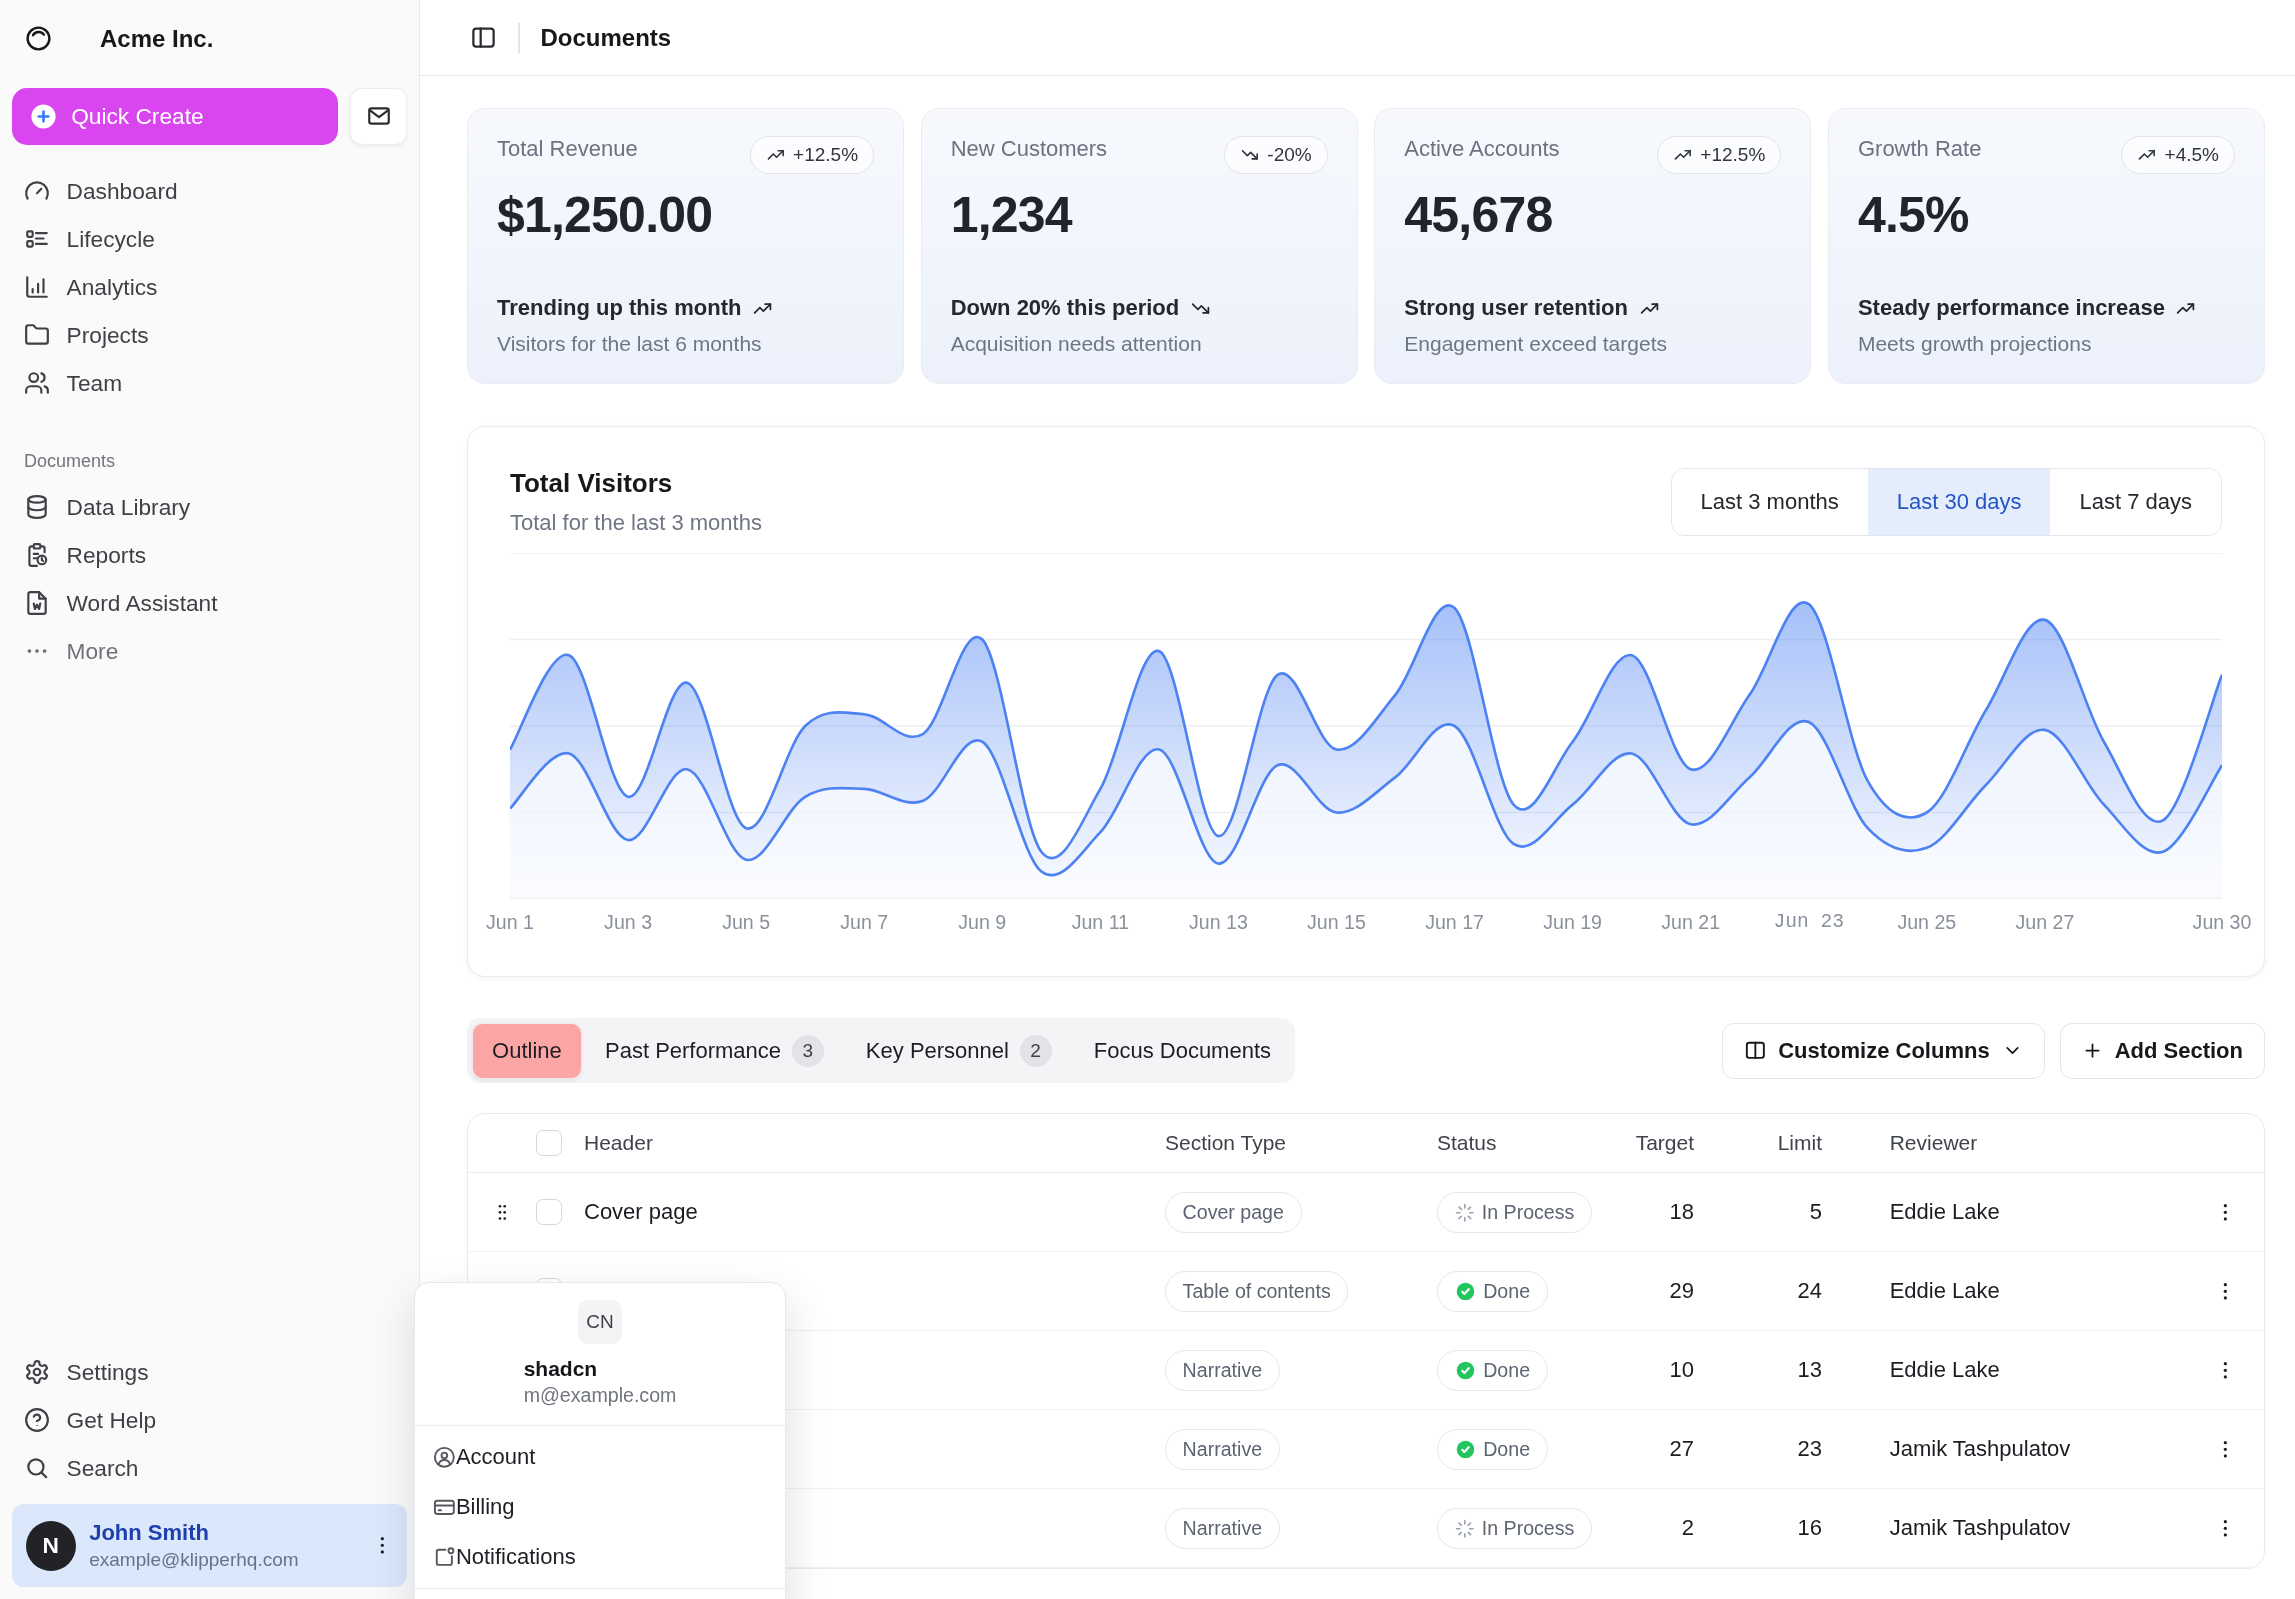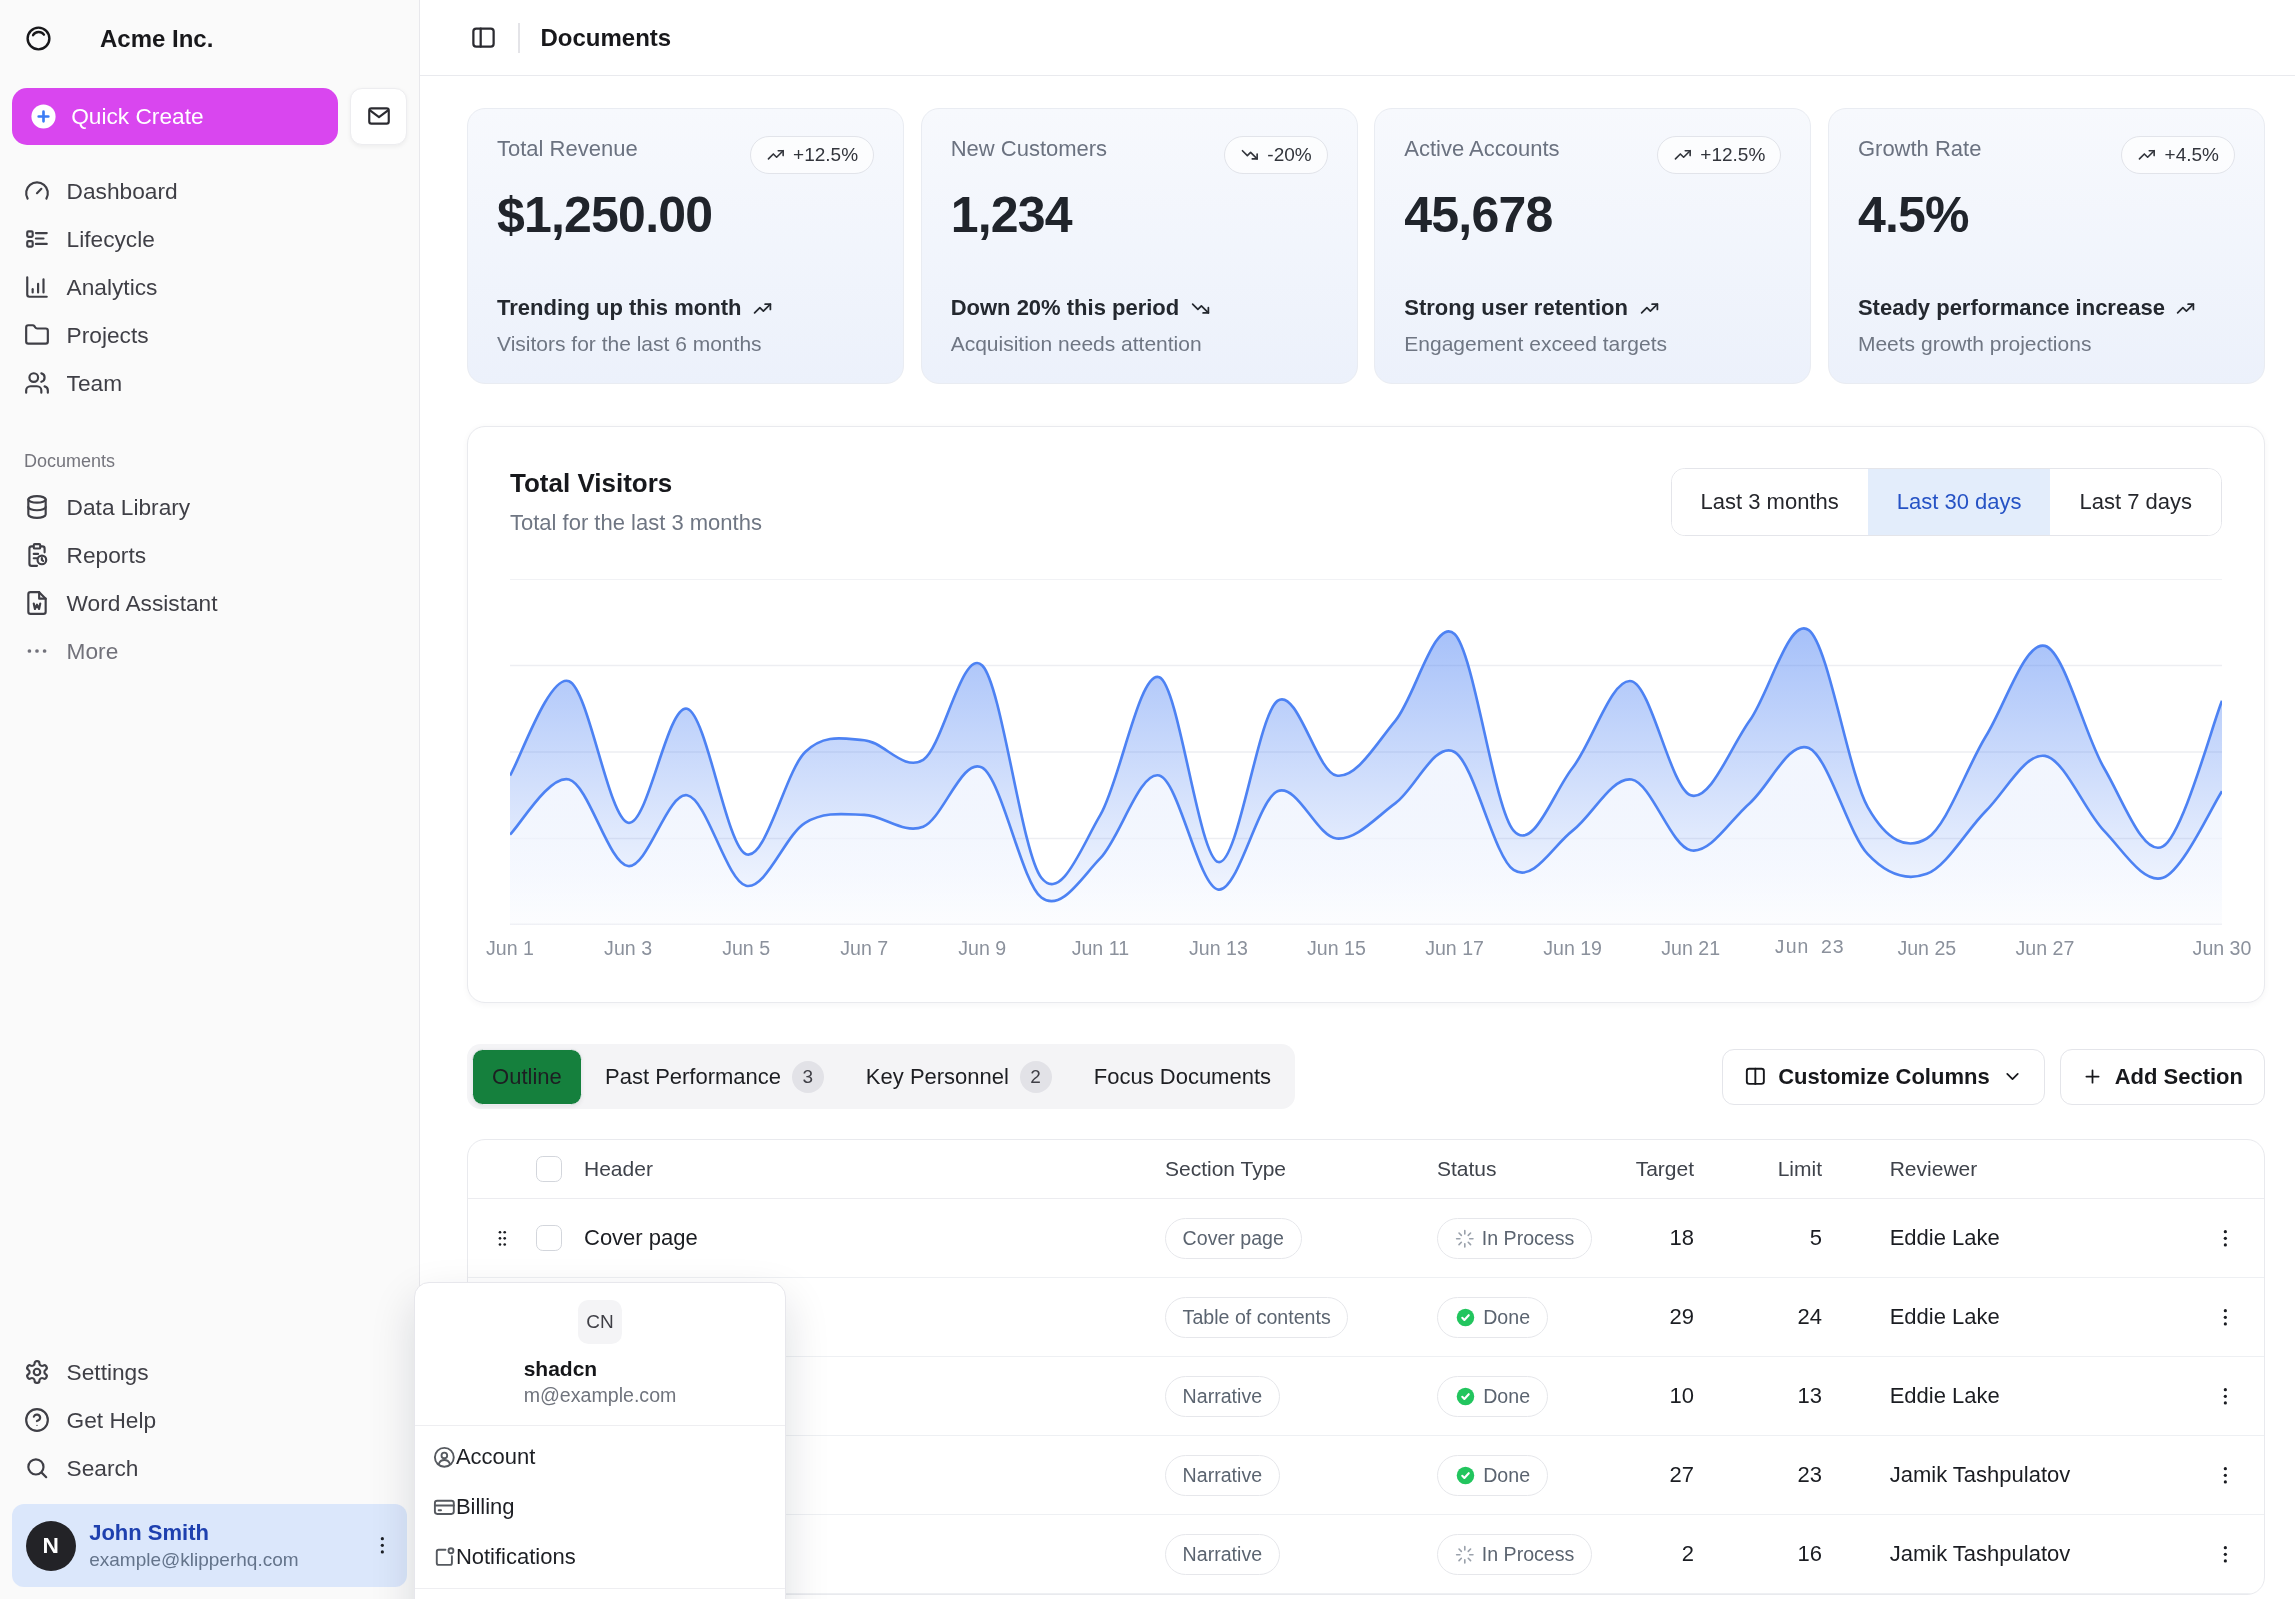--- a/index.html
+++ b/index.html
@@ -56,31 +56,31 @@
   
   .chart-card { margin-top:42px; border:0.8px solid #e9eaee; border-radius:18px; padding:41px 42px 30px;
     box-shadow:0 1.5px 6px rgba(16,24,40,.04); background:#fff; }
   .chart-head { display:flex; justify-content:space-between; align-items:flex-start; }
   .chart-title { font-size:26px; font-weight:700; color:#17181c; }
   .chart-sub { margin-top:11.3px; font-size:22px; color:#6f7683; }
   .range-toggle { display:flex; border:0.8px solid #e4e5ea; border-radius:13.6px; overflow:hidden; background:#fff; }
   .range-opt { height:66px; padding:0 29px; display:flex; align-items:center; font-size:22px; color:#26272c;
     cursor:pointer; background:#fff; }
   .range-opt.selected { background:#e3edfb; color:#2653c5; font-weight:500; }
-  .plot { margin-top:43px; position:relative; }
+  .plot { margin-top:17px; position:relative; }
   .plot svg { display:block; width:100%; height:346px; }
   .xlabels { position:relative; height:35px; margin-top:12px; }
   .xlabels span { position:absolute; transform:translateX(-50%); font-size:19.6px; color:#8b919c; white-space:nowrap; }
 
   
   .tabsrow { margin-top:41px; display:flex; justify-content:space-between; align-items:center; }
   .tablist { display:flex; gap:3px; background:#f4f4f6; border-radius:13.6px; padding:4.5px; }
   .tab { height:56px; padding:0 19.6px; display:flex; align-items:center; gap:10.6px; border-radius:10.6px;
     font-size:22px; color:#1d1e22; cursor:pointer; }
-  .tab.active { background:#15803d; border:0.8px solid #ececf0; box-shadow:0 1.5px 4.5px rgba(0,0,0,.06);justify-content:center; }
+  .tab.active { background:#fca5a5; border:0.8px solid #ececf0; box-shadow:0 1.5px 4.5px rgba(0,0,0,.06);justify-content:center; }
   .tab-badge { min-width:32px; height:32px; border-radius:50%; background:#e2e2e7; display:flex;
     align-items:center; justify-content:center; font-size:19px; color:#3f3f46; }
   .tab-actions { display:flex; gap:15px; }
   .action-btn { height:56px; border:0.8px solid #e4e5ea; border-radius:12px; background:#fff; padding:0 21px;
     display:flex; align-items:center; gap:12px; font-size:22px; font-weight:700; color:#17181c;
     font-family:inherit; cursor:pointer; }
 
   
   .table-card { margin-top:30px; border:0.8px solid #e9eaee; border-radius:18px; overflow:hidden; background:#fff; }
   .trow { display:grid; grid-template-columns:68px 48px 581px 272px 189px 68px 128px 45px 325px 1fr;

